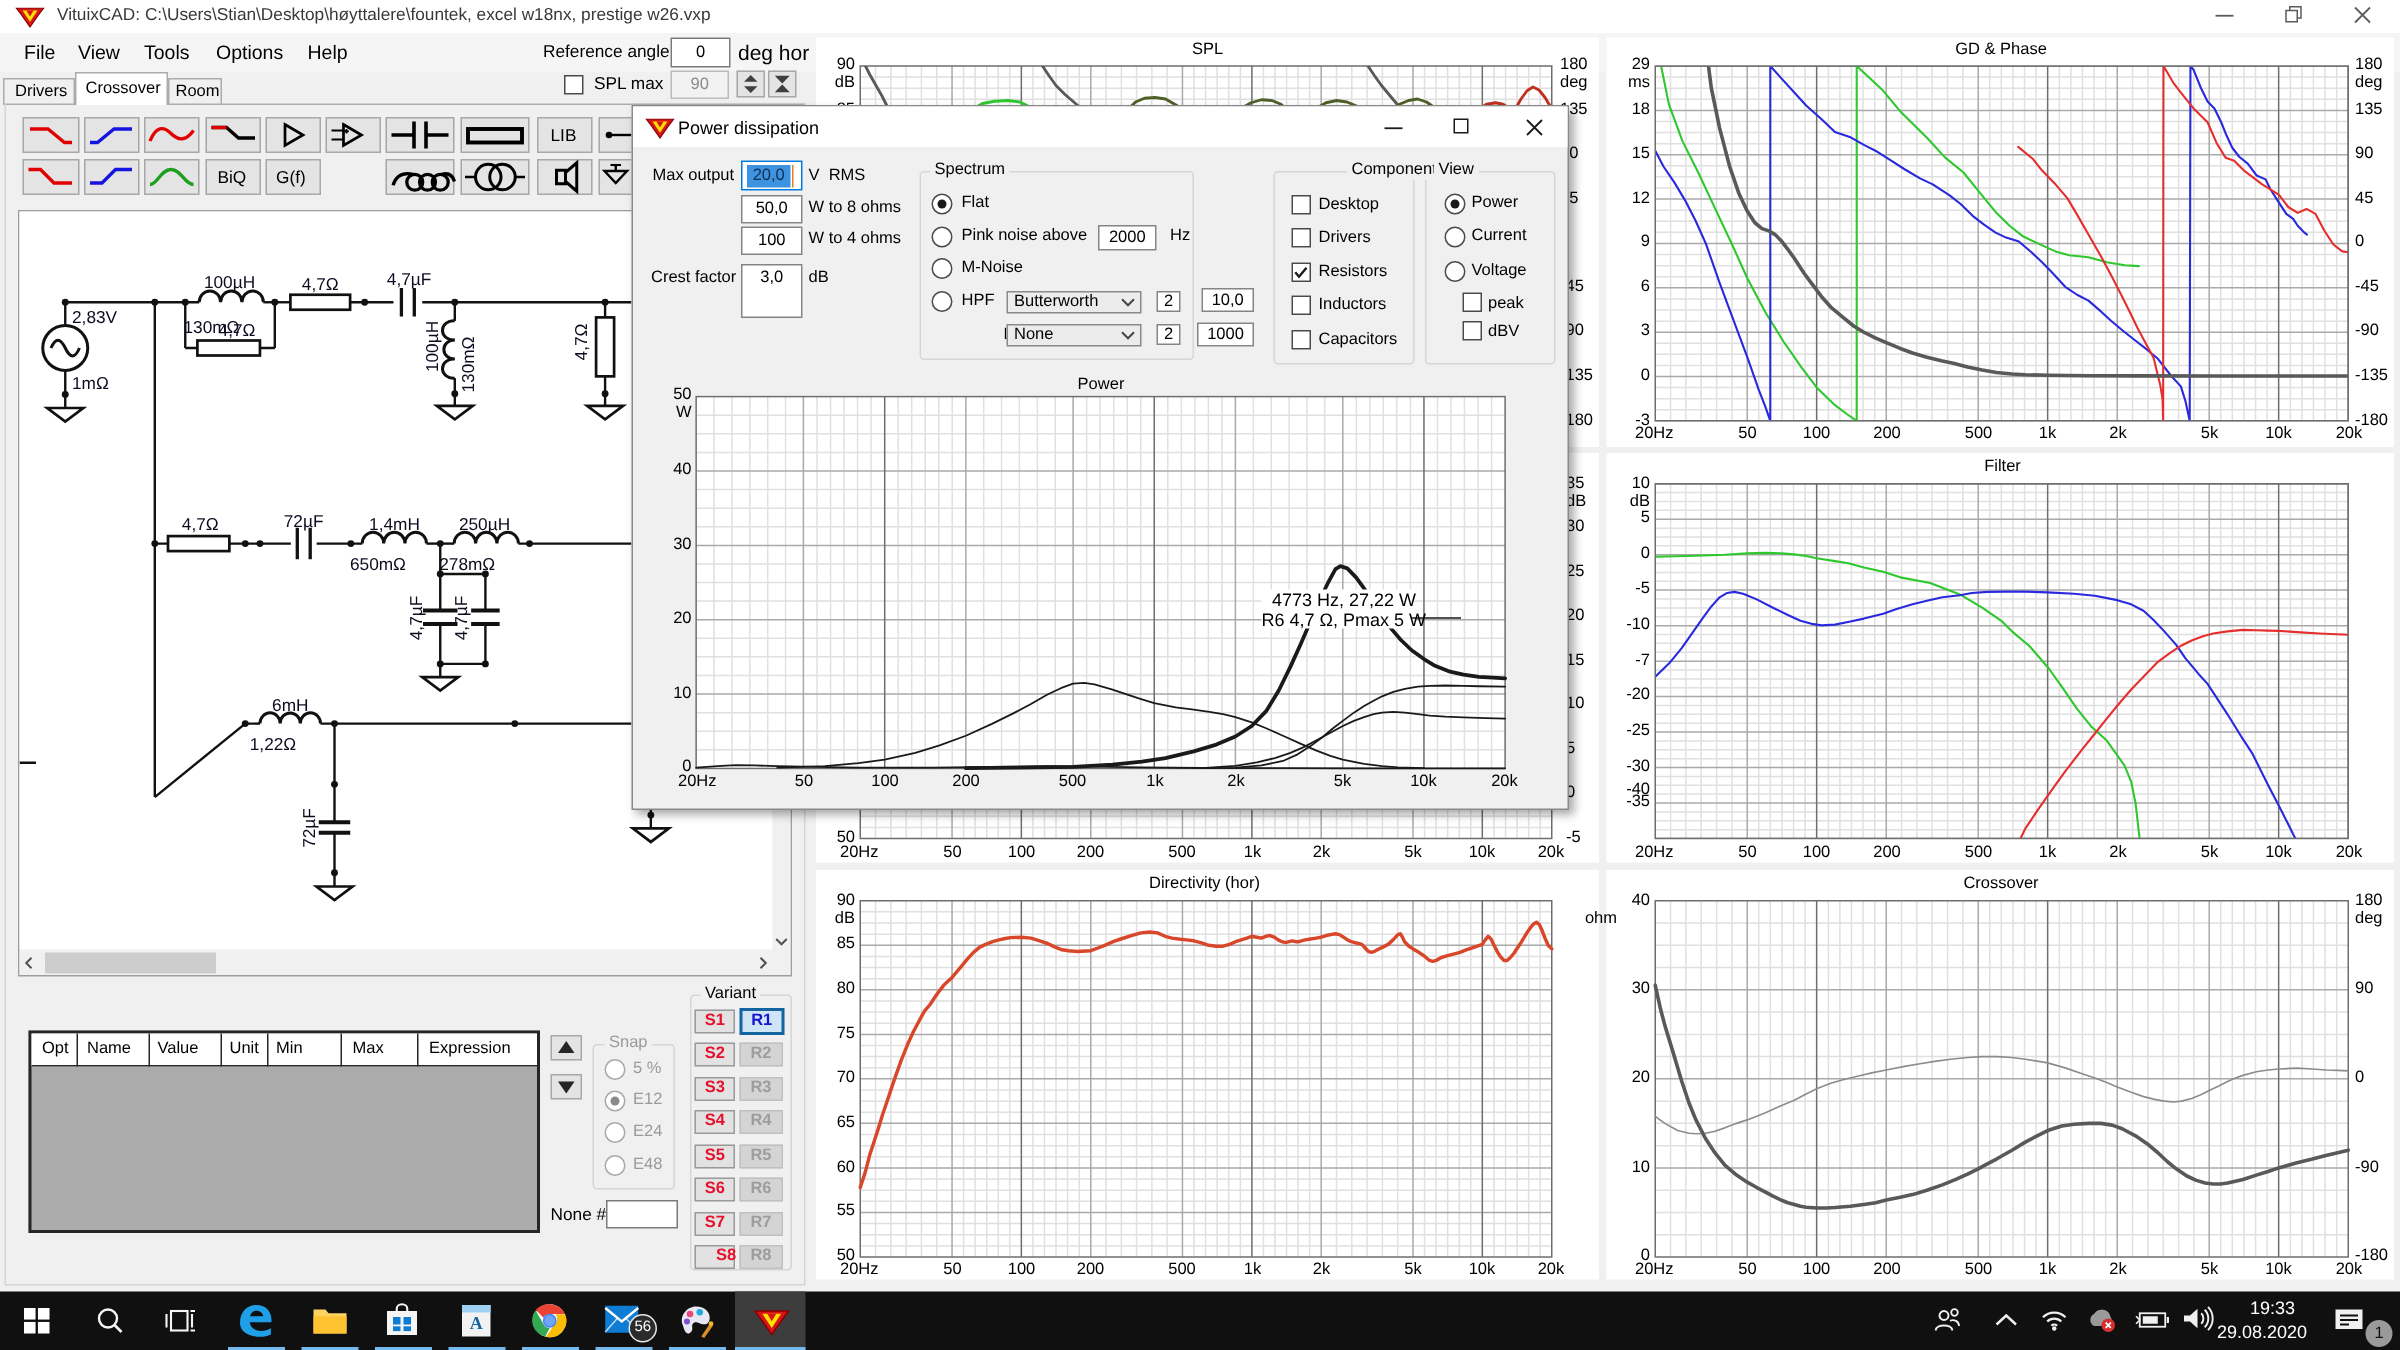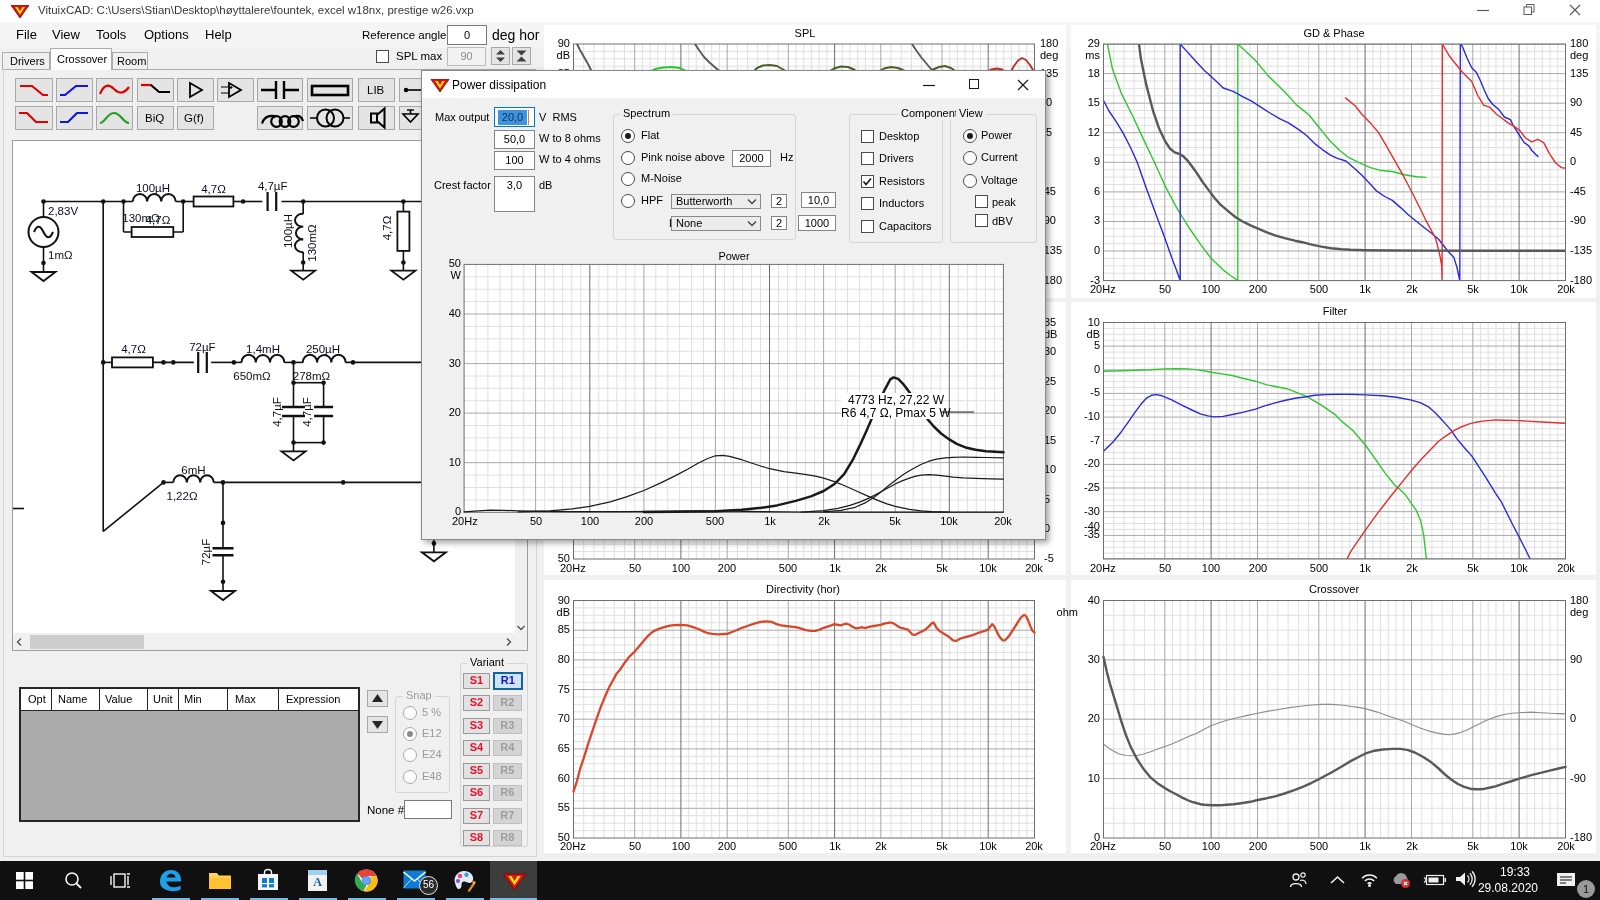--- a/index.html
+++ b/index.html
@@ -333,21 +333,21 @@
 <div class="t c" style="left:492.8px;top:763.7px;width:29px;color:#9d9d9d;font-weight:bold">R5</div>
 <div class="abs" style="left:463px;top:785.2px;width:27px;height:16px;background:#e2e2e2;border:1px solid #9a9a9a"></div>
 <div class="t c" style="left:463px;top:786.2px;width:27px;color:#e8112d;font-weight:bold">S6</div>
 <div class="abs" style="left:492.8px;top:785.2px;width:29px;height:16px;background:#d4d4d4;border:1px solid #c0c0c0"></div>
 <div class="t c" style="left:492.8px;top:786.2px;width:29px;color:#9d9d9d;font-weight:bold">R6</div>
 <div class="abs" style="left:463px;top:807.8px;width:27px;height:16px;background:#e2e2e2;border:1px solid #9a9a9a"></div>
 <div class="t c" style="left:463px;top:808.8px;width:27px;color:#e8112d;font-weight:bold">S7</div>
 <div class="abs" style="left:492.8px;top:807.8px;width:29px;height:16px;background:#d4d4d4;border:1px solid #c0c0c0"></div>
 <div class="t c" style="left:492.8px;top:808.8px;width:29px;color:#9d9d9d;font-weight:bold">R7</div>
 <div class="abs" style="left:463px;top:830.4px;width:27px;height:16px;background:#e2e2e2;border:1px solid #9a9a9a"></div>
-<div class="t c" style="left:463px;top:831.4px;width:27px;color:#e8112d;font-weight:bold">S8</div>
+<div class="t c" style="left:463px;top:831.4px;width:42px;color:#e8112d;font-weight:bold">S8</div>
 <div class="abs" style="left:492.8px;top:830.4px;width:29px;height:16px;background:#d4d4d4;border:1px solid #c0c0c0"></div>
 <div class="t c" style="left:492.8px;top:831.4px;width:29px;color:#9d9d9d;font-weight:bold">R8</div>
 <div class="panel" style="left:544px;top:25px;width:522px;height:273px"></div>
 <div class="panel" style="left:544px;top:302px;width:522px;height:273px"></div>
 <div class="panel" style="left:544px;top:580px;width:522px;height:273px"></div>
 <div class="panel" style="left:1071px;top:25px;width:525px;height:273px"></div>
 <div class="panel" style="left:1071px;top:302px;width:525px;height:273px"></div>
 <div class="panel" style="left:1071px;top:580px;width:525px;height:273px"></div>
 <div class="t c" style="left:725px;top:27px;width:160px">SPL</div>
 <div class="t c" style="left:1254px;top:27px;width:160px">GD &amp; Phase</div>

